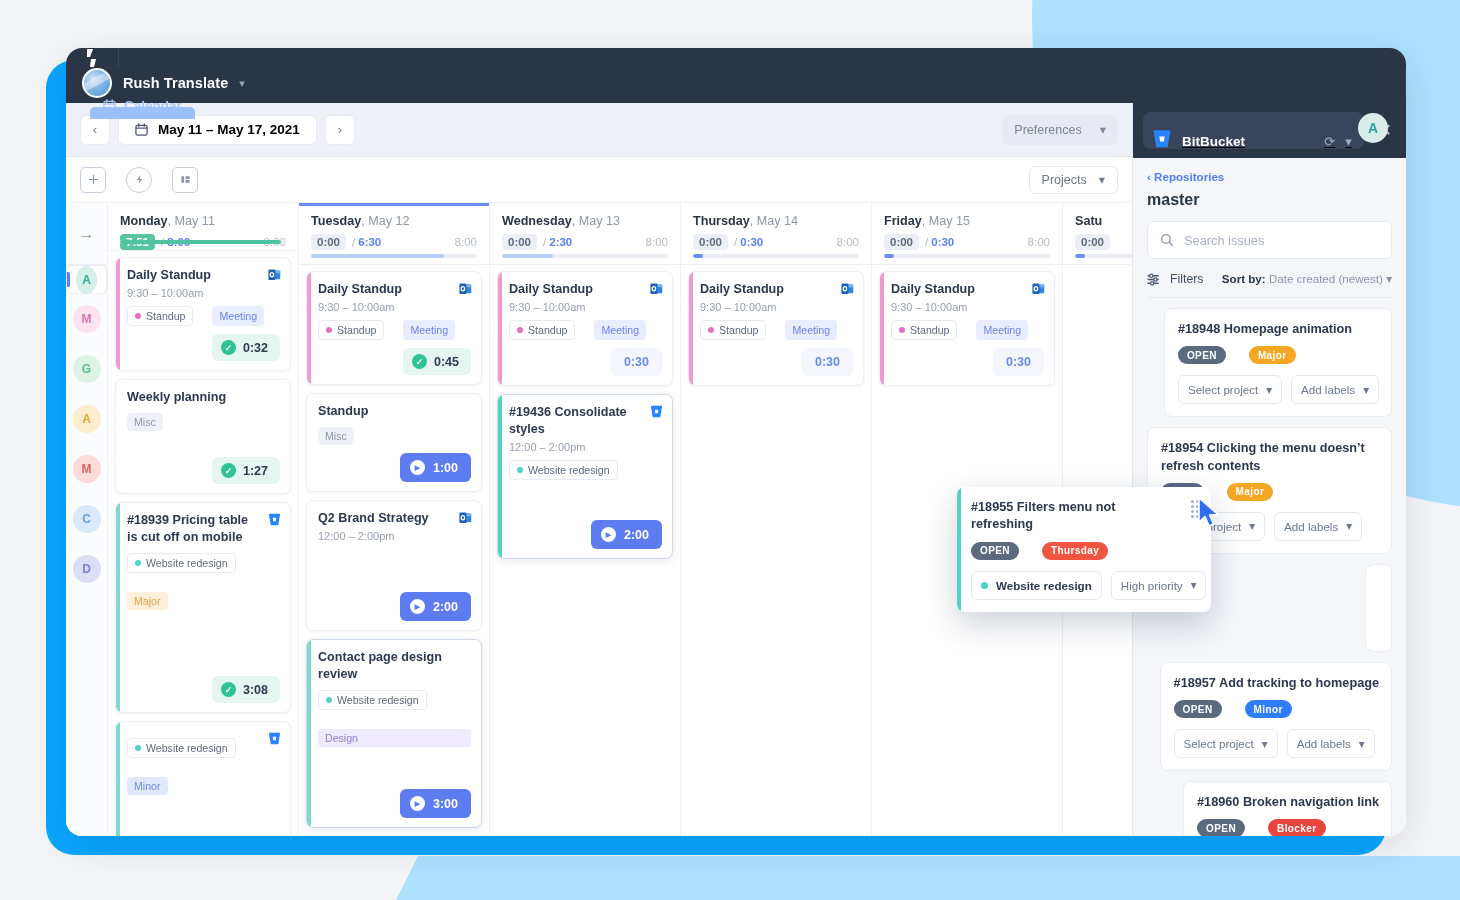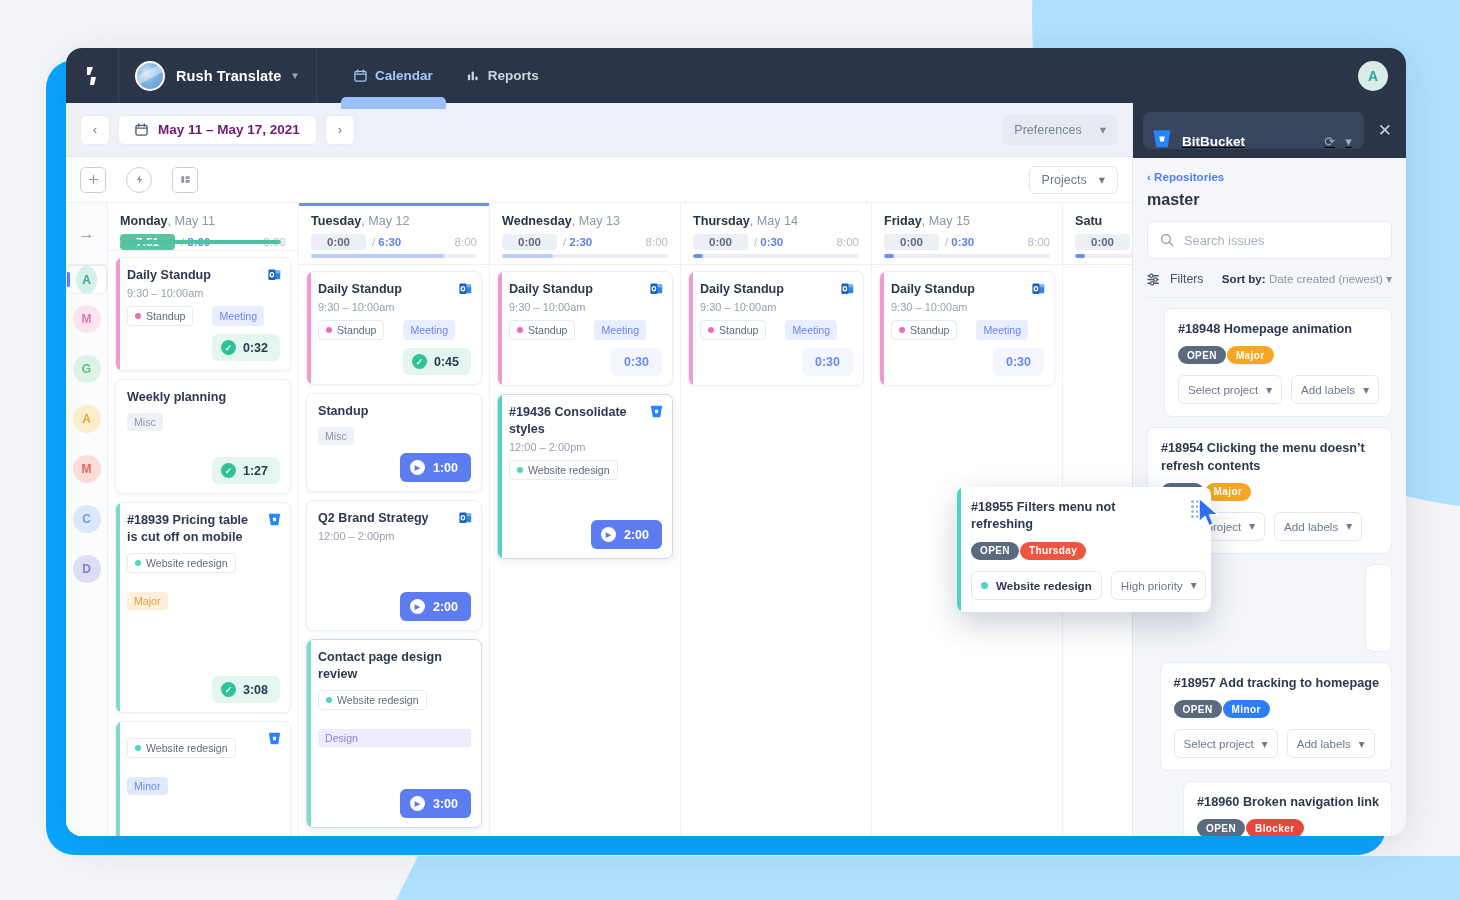--- a/index.html
+++ b/index.html
@@ -48,20 +48,21 @@
     z-index: 2;
     box-shadow: 0 10px 40px rgba(20,35,60,.12);
   }
 
   
   .topbar {
     height: 55px;
     background: #2a3547;
     display: flex; align-items: stretch;
     position: relative;
+    flex-direction: column;
   }
   .tb-logo {
     width: 53px; display: flex; align-items: center; justify-content: center;
     border-right: 1px solid #38425a;
   }
   .tb-logo svg { display:block; }
   .tb-workspace {
     display: flex; align-items: center; gap: 11px;
     padding: 0 18px 0 16px;
     border-right: 1px solid #38425a;
@@ -112,21 +113,21 @@
     border-bottom: 1px solid #e4e8f0;
   }
   .nav-btn {
     width: 30px; height: 30px; border-radius: 6px; background: #fff;
     display:flex; align-items:center; justify-content:center;
     color:#6b7891; font-size: 13px; border: 1px solid #e7ebf2;
   }
   .date-pill {
     margin: 0 8px; height: 30px; padding: 0 16px; border-radius: 6px; background:#fff;
     display:flex; align-items:center; gap:10px; border: 1px solid #e7ebf2;
-    color: #701a75; font-size: 13.5px; font-weight: 700;
+    color: #000000; font-size: 13.5px; font-weight: 700;
   }
   .pref-btn {
     margin-left: auto; height: 30px; padding: 0 12px; border-radius: 6px;
     background: #e7eaf2; color:#7a8699; font-size: 12.5px;
     display:flex; align-items:center; gap:18px;
   }
 
   
   .actionbar {
     height: 46px; display: flex; align-items: center; padding: 0 14px;
@@ -179,21 +180,21 @@
     border-bottom: 1px solid #eceff5;
     position: relative;
   }
   .dayhead.today::before {
     content:""; position:absolute; left:0; right:0; top:0; height:3px; background:#6d8ef5;
   }
   .dh-title { font-size: 12.6px; color: #8d97a9; white-space: nowrap; }
   .dh-title b { color: #2a3547; font-weight: 700; }
   .dh-row { display:flex; align-items:center; margin-top: 6px; }
   .dh-chip {
-    font-size: 11.5px; font-weight: 700; padding: 2px 16px; border-radius: 4px;
+    font-size: 11.5px; font-weight: 700; padding: 2px 6px; border-radius: 4px;
     background:#eceff5; color:#5a6舗; color:#5d6a80;
   }
   .dh-chip.green { background:#59c4a2; color:#fff; }
   .dh-goal { font-size: 11.5px; color:#5b82f0; margin-left: 6px; font-weight:600; }
   .dh-goal .sl { color:#a9b3c4; font-weight:400; margin-right:3px;}
   .dh-max { margin-left:auto; font-size: 11.5px; color:#b3bbc9; }
   .dh-bar {
     position:absolute; left:12px; right:12px; bottom: 6px; height: 4px;
     border-radius: 2px; background:#eaeef4; overflow:hidden;
   }
@@ -284,21 +285,21 @@
   .rp-filter-lbl { color:#445066; font-size: 12.3px; margin-left: 8px; }
   .rp-sort { margin-left:auto; font-size: 11.6px; color:#8a94a6; }
   .rp-sort b { color:#2a3547; }
 
   .rp-list { padding: 10px 14px 14px 14px; display:flex; flex-direction:column; gap: 10px; align-items: flex-end; }
   .issue {
     background:#fff; border:1px solid #e8ecf3; border-radius: 8px; padding: 12px 12px 12px 13px;
     position: relative;
   }
   .issue-title { font-size: 12.7px; font-weight:700; color:#2c3850; line-height:1.36; }
-  .badges { display:flex; gap:1px; margin-top: 8px; }
+  .badges { display:flex; gap:23px; margin-top: 8px; }
   .badge {
     font-size: 10px; font-weight:700; letter-spacing:.4px;
     padding: 3.5px 9px; border-radius: 10px; color:#fff;
   }
   .badge.open { background:#5c6a80; }
   .badge.new { background:#5c6a80; }
   .badge.major { background:#f5a623; }
   .badge.minor { background:#2e7dfa; }
   .badge.blocker { background:#e8463c; }
   .badge.critical { background:#f05542; }
@@ -356,28 +357,20 @@
     </div>
 
     <div class="tb-nav">
       <div class="tb-item active">
         <svg width="13" height="13" viewBox="0 0 14 14">
           <rect x="1" y="2.5" width="12" height="10.5" rx="1.6" fill="none" stroke="#a9c6fb" stroke-width="1.4"></rect>
           <path d="M1 5.6 H13" stroke="#a9c6fb" stroke-width="1.4"></path>
           <path d="M4 1 V3.6 M10 1 V3.6" stroke="#a9c6fb" stroke-width="1.4" stroke-linecap="round"></path>
         </svg>
         <span>Calendar</span>
-      </div>
-      <div class="tb-item">
-        <svg width="13" height="13" viewBox="0 0 14 14">
-          <rect x="1" y="6" width="2.4" height="6" rx=".8" fill="#cdd5e2"></rect>
-          <rect x="5" y="2.6" width="2.4" height="9.4" rx=".8" fill="#cdd5e2"></rect>
-          <rect x="9" y="8" width="2.4" height="4" rx=".8" fill="#cdd5e2"></rect>
-        </svg>
-        <span>Reports</span>
       </div>
     </div>
 
     <div class="tb-right">
       <div class="tb-user">A</div>
     </div>
   </div>
 
   <div class="body">
 

